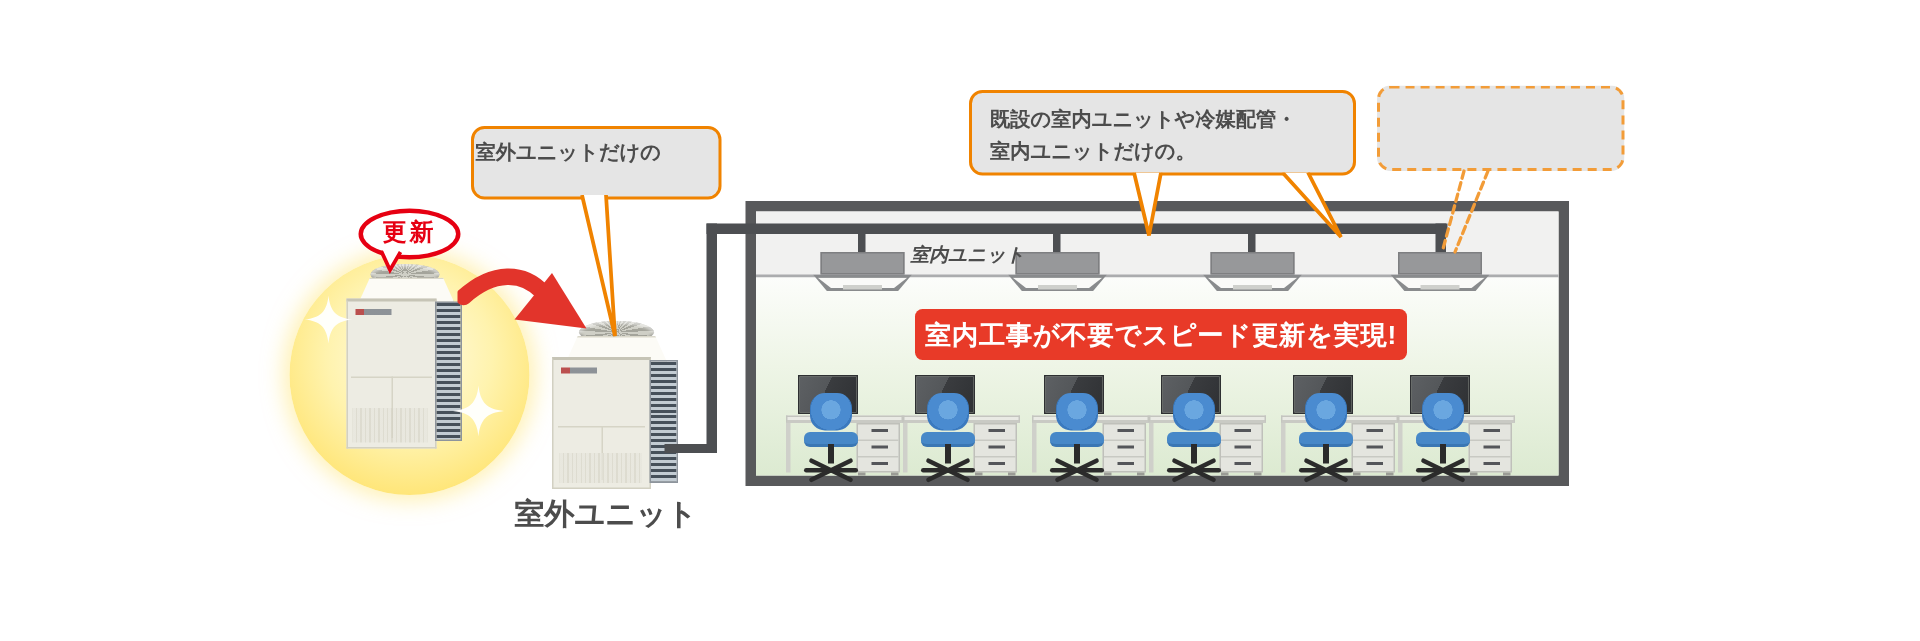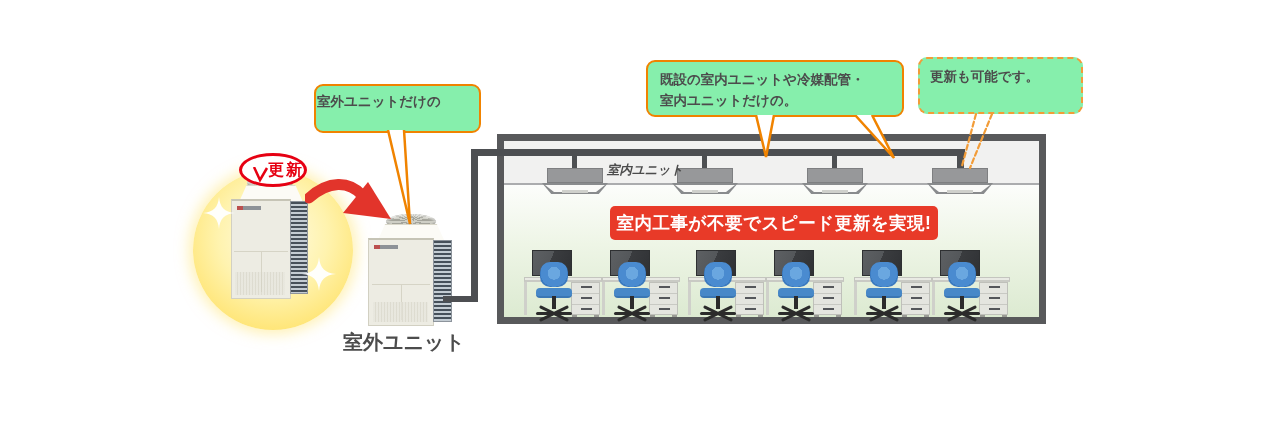--- a/index.html
+++ b/index.html
@@ -37,30 +37,30 @@
   .ounit-old .body{left:0;top:23px;width:58px;height:97px;}
   .ounit-old .grille{left:59px;top:25px;width:16px;height:91px;}
   
   .ounit-new{left:368px;top:214px;width:84px;height:111px;}
   .ounit-new .fan{left:18px;top:0;width:50px;height:15px;}
   .ounit-new .collar{left:9px;top:10px;width:66px;height:16px;}
   .ounit-new .body{left:0;top:24px;width:64px;height:85px;}
   .ounit-new .grille{left:65px;top:26px;width:17px;height:80px;}
 
   
-  .badge{left:239px;top:153px;width:62px;height:28px;border:3px solid var(--accent-red,#e60012);
-         border-radius:50%;background:#fff;z-index:6;text-align:right;line-height:27px;
+  .badge{left:239px;top:139px;width:62px;height:28px;border:3px solid var(--accent-red,#e60012);
+         border-radius:50%;background:#fff;z-index:6;text-align:center;line-height:27px;
          font-weight:bold;font-size:16px;letter-spacing:2px;color:var(--accent-red,#e60012);}
   .badge-tail{left:250px;top:167px;z-index:7;}
 
   
   .arrow{left:305px;top:172px;z-index:4;}
 
   
-  .bubble{background:#86efac;border:2.5px solid var(--accent-orange,#f08300);border-radius:9px;
+  .bubble{background:#e5e5e5;border:2.5px solid var(--accent-orange,#f08300);border-radius:9px;
           z-index:8;font-size:13.5px;font-weight:bold;line-height:1.55;box-sizing:border-box;}
   .bubble-outdoor{left:314px;top:84px;width:167px;height:49px;padding:6px 1px;font-family:Liberation Serif, serif;}
   .bubble-existing{left:646px;top:60px;width:258px;height:57px;padding:8px 12px;}
   .bubble-indoor{left:918px;top:57px;width:165px;height:57px;padding:8px 10px;
                  border:2px dashed var(--accent-orange-dashed,#f29c38);}
   .tail{z-index:9;}
 
   
   .building{left:497px;top:134px;width:549px;height:190px;border:7px solid var(--wall-gray,#58595b);
             box-sizing:border-box;background:#fff;z-index:1;}
@@ -351,20 +351,19 @@
     <div>室内ユニットだけの。</div>
   </div>
   <svg class="abs tail" style="left:753px;top:115px" width="26" height="45" viewBox="0 0 26 45">
     <path d="M3,0 L13,42 L21,0" fill="#ffffff" stroke="#f08300" stroke-width="2.5"></path>
   </svg>
   <svg class="abs tail" style="left:852px;top:115px" width="46" height="46" viewBox="0 0 46 46">
     <path d="M3,0 L42,43 L20,0" fill="#ffffff" stroke="#f08300" stroke-width="2.5"></path>
   </svg>
 
   <div class="abs bubble bubble-indoor">
-    <div>更新も可能です。</div>
   </div>
   <svg class="abs tail" style="left:952px;top:112px" width="42" height="58" viewBox="0 0 42 58">
     <path d="M24,2 L10,54" fill="none" stroke="#f29c38" stroke-width="2.2" stroke-dasharray="5,3" stroke-linecap="round"></path>
     <path d="M40,2 L18,56" fill="none" stroke="#f29c38" stroke-width="2.2" stroke-dasharray="5,3" stroke-linecap="round"></path>
   </svg>
 
 </div>
 
 </body></html>

